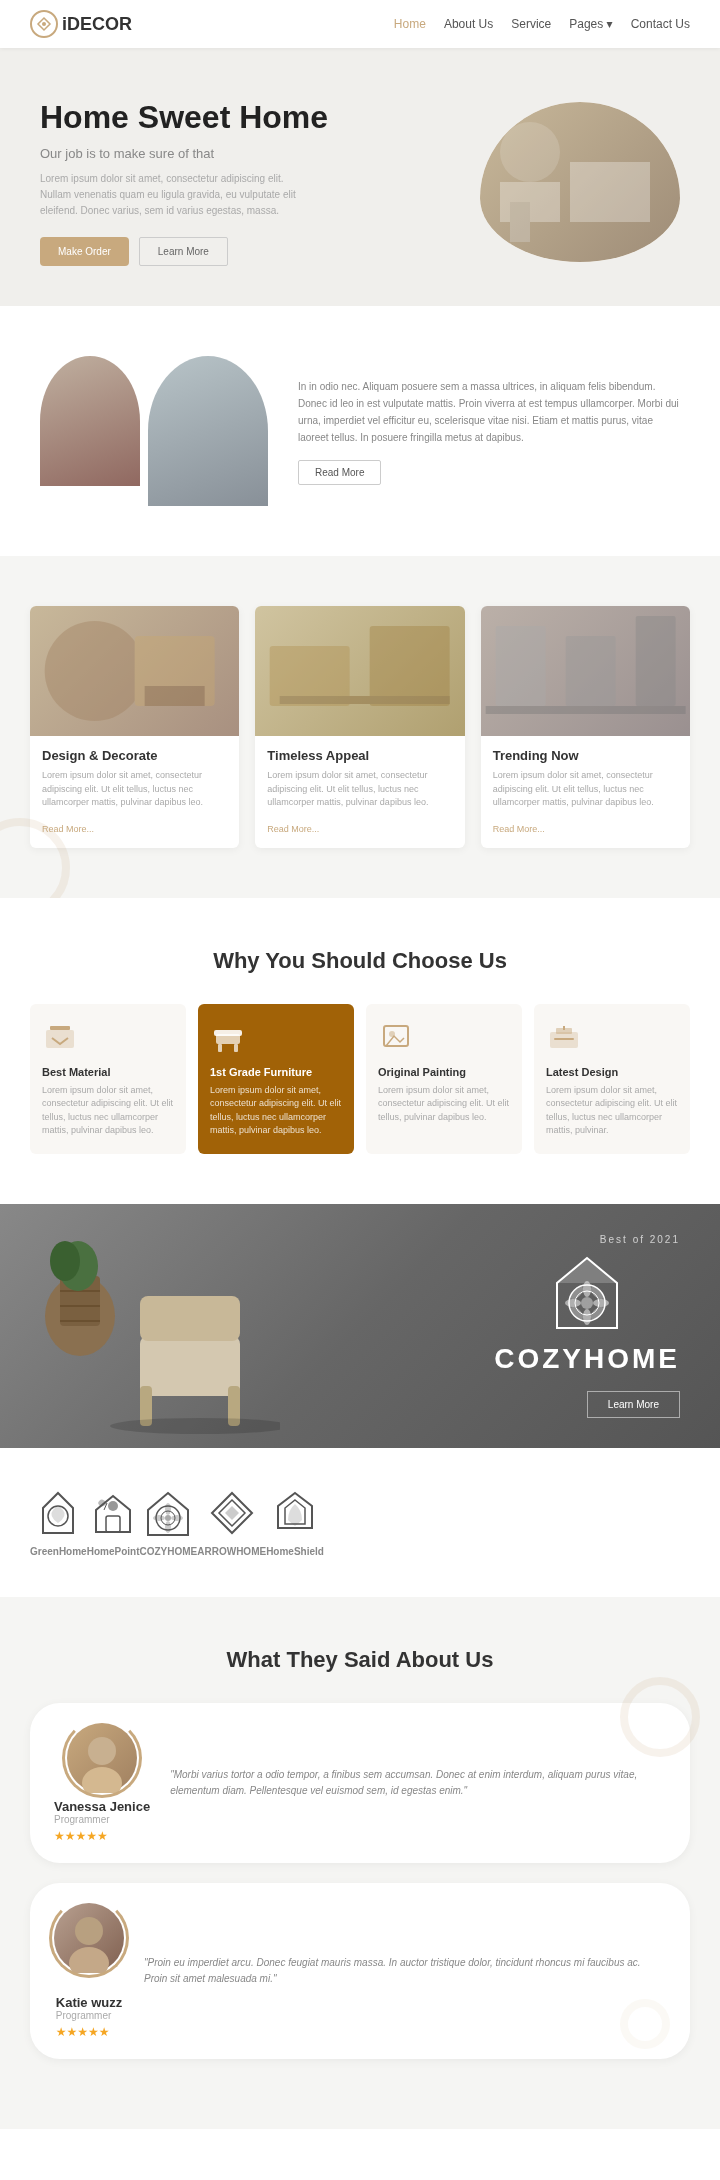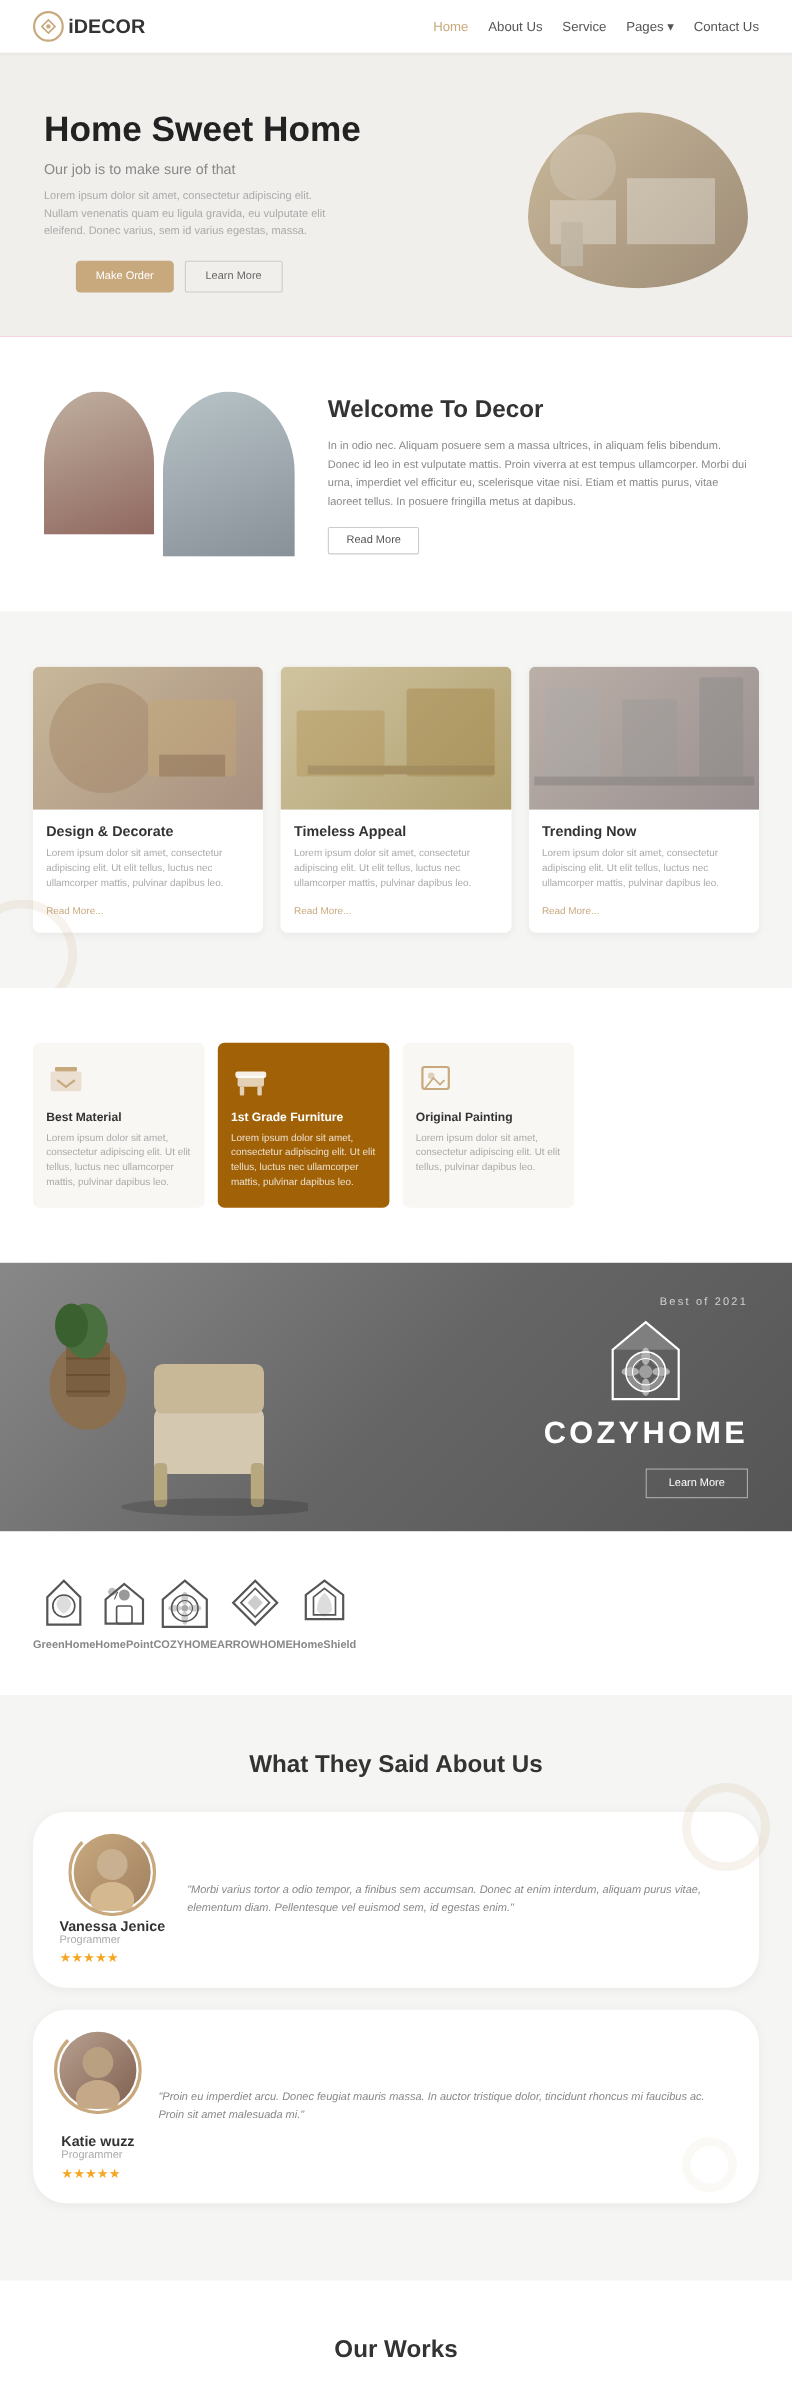--- a/index.html
+++ b/index.html
@@ -13,21 +13,21 @@
     .nav-links a { text-decoration: none; color: #555; font-size: 12px; }
     .nav-links a.active { color: #c8a97e; }
 
     
     .hero { background: #f0efec; display: flex; align-items: center; padding: 50px 40px 40px; position: relative; min-height: 200px; overflow: hidden; }
     .hero-text { flex: 1; }
     .hero-title { font-size: 32px; font-weight: 800; line-height: 1.2; color: #222; margin-bottom: 10px; }
     .hero-subtitle { font-size: 13px; color: #888; margin-bottom: 10px; }
     .hero-desc { font-size: 10px; color: #aaa; line-height: 1.6; margin-bottom: 18px; max-width: 260px; }
     .hero-btns { display: flex; gap: 10px; }
-    .btn-primary { background: #c8a97e; color: #fff; border: none; padding: 8px 18px; font-size: 10px; cursor: pointer; border-radius: 4px; margin-left: 29px; }
+    .btn-primary { background: #c8a97e; color: #fff; border: none; padding: 8px 18px; font-size: 10px; cursor: pointer; border-radius: 4px; }
     .btn-outline { background: transparent; color: #666; border: 1px solid #ccc; padding: 8px 18px; font-size: 10px; cursor: pointer; border-radius: 2px; }
     .hero-image { width: 200px; height: 160px; border-radius: 50% 50% 50% 50% / 60% 60% 40% 40%; overflow: hidden; background: linear-gradient(135deg, #e8e0d5, #d4c5b0); display: flex; align-items: center; justify-content: center; }
     .hero-image-inner { width: 100%; height: 100%; background: linear-gradient(135deg, #c8b89a 0%, #9e8c77 100%); border-radius: inherit; position: relative; }
     .circle-deco { position: absolute; border-radius: 50%; border: 2px solid rgba(200,169,126,0.2); }
 
     
     .welcome { background: #fff; display: flex; align-items: center; padding: 50px 40px; gap: 30px; }
     .welcome-images { display: flex; gap: 8px; flex-shrink: 0; }
     .welcome-img { width: 100px; height: 130px; border-radius: 50% 50% 0 0; background: linear-gradient(135deg, #d4c5b0, #b8a89a); overflow: hidden; }
     .welcome-img.big { width: 120px; height: 150px; }
@@ -146,21 +146,20 @@
 <section class="welcome">
   <div class="welcome-images">
     <div class="welcome-img">
       <div class="welcome-img-inner" style="background:linear-gradient(160deg,#c0b0a0,#906860);"></div>
     </div>
     <div class="welcome-img big">
       <div class="welcome-img-inner" style="background:linear-gradient(160deg,#b8c4c8,#889098);"></div>
     </div>
   </div>
   <div class="welcome-text">
-    <h2>Welcome To Decor</h2>
     <p>In in odio nec. Aliquam posuere sem a massa ultrices, in aliquam felis bibendum. Donec id leo in est vulputate mattis. Proin viverra at est tempus ullamcorper. Morbi dui urna, imperdiet vel efficitur eu, scelerisque vitae nisi. Etiam et mattis purus, vitae laoreet tellus. In posuere fringilla metus at dapibus.</p>
     <button class="btn-outline-sm">Read More</button>
   </div>
 </section>
 
 <section class="categories" style="position:relative;">
   <div class="deco-circle" style="width:100px;height:100px;bottom:-20px;left:-30px;"></div>
   <div class="category-grid">
 
     <div class="category-card">
@@ -205,20 +204,21 @@
       <div class="category-info">
         <h3>Trending Now</h3>
         <p>Lorem ipsum dolor sit amet, consectetur adipiscing elit. Ut elit tellus, luctus nec ullamcorper mattis, pulvinar dapibus leo.</p>
         <a href="#" class="read-more">Read More...</a>
       </div>
     </div>
   </div>
 </section>
 
 <section class="why">
+  <h2 class="section-title">Why You Should Choose Us</h2>
   <div class="why-grid">
     <div class="why-card">
       <div class="why-icon">
         <svg width="36" height="36" viewBox="0 0 36 36">
           <rect x="4" y="10" width="28" height="18" rx="2" fill="#c8a97e" opacity="0.3"></rect>
           <rect x="8" y="6" width="20" height="4" rx="1" fill="#c8a97e"></rect>
           <path d="M10 18 L18 24 L26 18" stroke="#c8a97e" stroke-width="2" fill="none"></path>
         </svg>
       </div>
       <h4>Best Material</h4>
@@ -239,20 +239,32 @@
     <div class="why-card">
       <div class="why-icon">
         <svg width="36" height="36" viewBox="0 0 36 36">
           <rect x="6" y="6" width="24" height="20" rx="2" fill="none" stroke="#c8a97e" stroke-width="2"></rect>
           <circle cx="14" cy="14" r="3" fill="#c8a97e" opacity="0.5"></circle>
           <path d="M8 26 L16 16 L22 22 L26 18" stroke="#c8a97e" stroke-width="1.5" fill="none"></path>
         </svg>
       </div>
       <h4>Original Painting</h4>
       <p>Lorem ipsum dolor sit amet, consectetur adipiscing elit. Ut elit tellus, pulvinar dapibus leo.</p>
+    </div>
+    <div class="why-card">
+      <div class="why-icon">
+        <svg width="36" height="36" viewBox="0 0 36 36">
+          <rect x="4" y="12" width="28" height="16" rx="2" fill="#c8a97e" opacity="0.3"></rect>
+          <rect x="10" y="8" width="16" height="6" rx="1" fill="#c8a97e" opacity="0.5"></rect>
+          <line x1="18" y1="6" x2="18" y2="10" stroke="#c8a97e" stroke-width="2"></line>
+          <rect x="8" y="18" width="20" height="2" rx="1" fill="#c8a97e"></rect>
+        </svg>
+      </div>
+      <h4>Latest Design</h4>
+      <p>Lorem ipsum dolor sit amet, consectetur adipiscing elit. Ut elit tellus, luctus nec ullamcorper mattis, pulvinar.</p>
     </div>
   </div>
 </section>
 
 <section class="cozy-banner">
 
   <div style="width:280px;height:220px;overflow:hidden;flex-shrink:0;position:relative;">
     <svg width="280" height="220" viewBox="0 0 280 220" style="position:absolute;bottom:0;">
 
       <ellipse cx="80" cy="100" rx="35" ry="40" fill="#8a7050"></ellipse>

